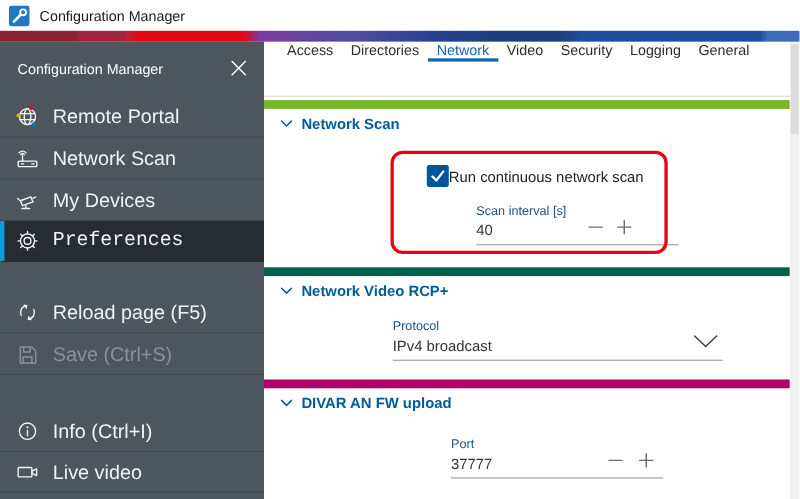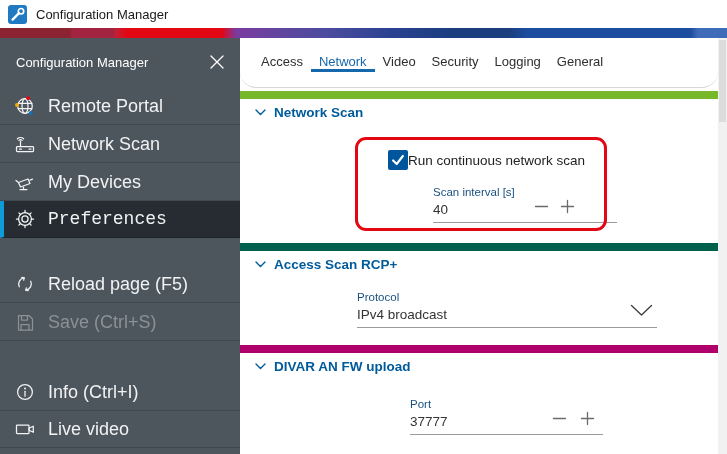--- a/index.html
+++ b/index.html
@@ -26,21 +26,21 @@
   .nav-item { position:absolute; left:0; width:280px; height:37px; display:flex; align-items:center; gap:12px; padding-left:14px; border-bottom:1px solid rgba(0,0,0,0.16); font-size:18px; cursor:pointer; }
   .nav-item svg { flex:0 0 auto; }
   .nav-item.selected { background:#262C31; border-left:4px solid #0F9BD7; padding-left:10px;font-family:Liberation Mono, monospace; }
   .nav-item.disabled { color:#8A9298; cursor:default; }
   .icon-stroke { fill:none; stroke:#F2F4F5; stroke-width:1.25; stroke-linecap:round; stroke-linejoin:round; }
   .disabled .icon-stroke { stroke:#8A9298; }
 
   
   .main { position:absolute; left:240px; top:38px; width:478px; height:416px; background:#fff; }
 
-  .tabs { position:absolute; left:0; top:0; width:478px; height:50px; display:flex; align-items:center; padding-left:13px; border-bottom:1px solid #D8D8D8;border-radius:16px; }
+  .tabs { position:absolute; left:0; top:0; width:478px; height:50px; display:flex; align-items:flex-start; padding-left:13px; border-bottom:1px solid #D8D8D8; }
   .tab { display:flex; align-items:center; padding:0 8px; font-size:13px; color:#2E2E2E; border-bottom:3px solid transparent; cursor:pointer; white-space:nowrap; }
   .tab.selected { color:#1668AC; border-bottom-color:#1668AC; }
 
   .bar { position:absolute; left:0; width:478px; height:8px; }
   .bar-green   { top:53px; }
   .bar-teal    { top:205px; }
   .bar-magenta { top:307px; }
 
   .sec-header { position:absolute; display:flex; align-items:center; gap:8px; left:15px; font-size:13.5px; font-weight:bold; color:#005B9B; cursor:pointer; }
   .sec1 { top:67px; } .sec2 { top:219px; } .sec3 { top:321px; }
@@ -165,20 +165,21 @@
       <path class="icon-stroke" d="M15 10.2 L19.3 8.2 V14.3 L15 12.3 Z"></path>
     </svg>
     <span>Live video</span>
   </div>
 </div>
 
 <div class="main">
 
   <div class="tabs">
     <div class="tab">Access</div>
+    <div class="tab">Directories</div>
     <div class="tab selected">Network</div>
     <div class="tab">Video</div>
     <div class="tab">Security</div>
     <div class="tab">Logging</div>
     <div class="tab">General</div>
   </div>
 
   <div class="bar bar-green" style="background: rgb(118, 184, 42);"></div>
 
   <div class="sec-header sec1">
@@ -209,21 +210,21 @@
   </div>
 
   <div class="annotation"></div>
 
   <div class="bar bar-teal" style="background: rgb(0, 96, 75);"></div>
 
   <div class="sec-header sec2">
     <svg width="11" height="7" viewBox="0 0 11 7">
       <polyline points="1,1 5.5,5.5 10,1" fill="none" stroke="#005B9B" stroke-width="1.4" stroke-linecap="round"></polyline>
     </svg>
-    <span>Access Scan RCP+</span>
+    <span>Network Video RCP+</span>
   </div>
 
   <div class="field field-protocol">
     <span class="flabel">Protocol</span>
     <span class="fvalue">IPv4 broadcast</span>
     <svg class="dd-chevron" width="23" height="13" viewBox="0 0 23 13">
       <polyline points="1.5,1.5 11.5,11 21.5,1.5" fill="none" stroke="#3C3C3C" stroke-width="1.3" stroke-linecap="round" stroke-linejoin="round"></polyline>
     </svg>
   </div>
 

